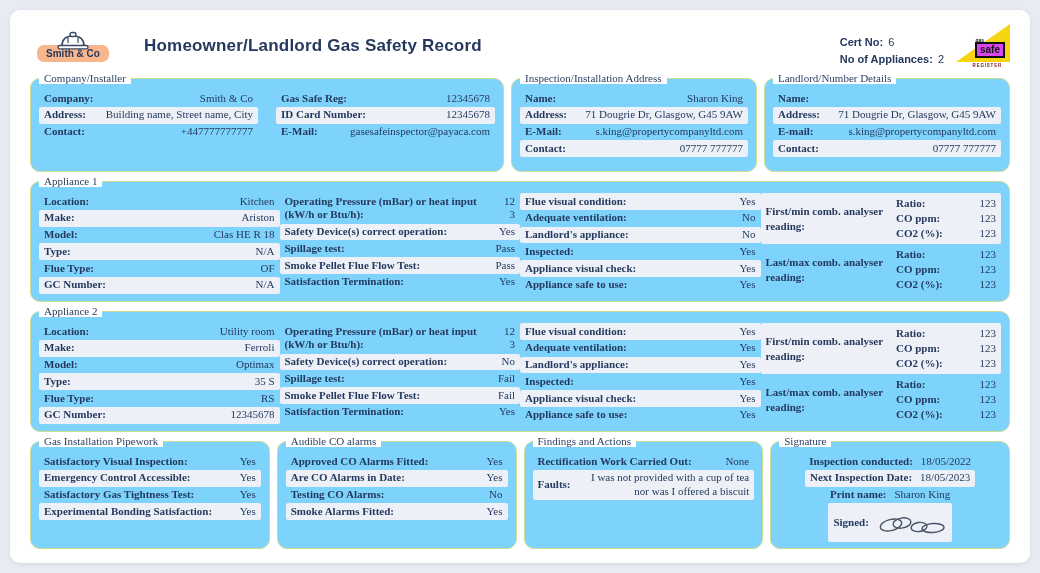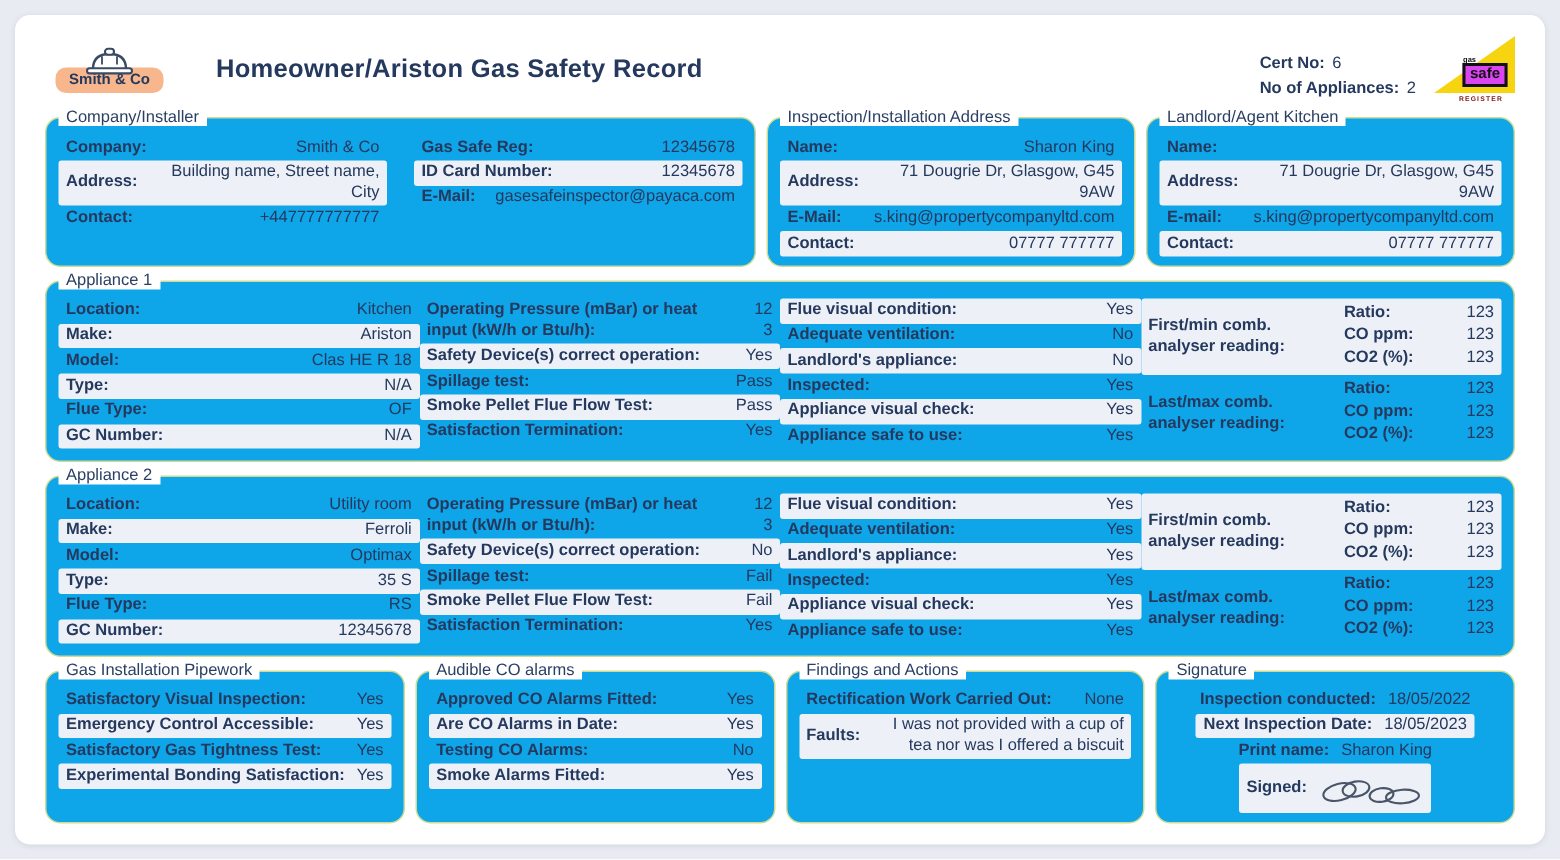--- a/index.html
+++ b/index.html
@@ -29,21 +29,21 @@
   .gs-gas { position:absolute; right:26px; top:13px; font-size:5px; font-weight:700; color:#111; }
   .gs-safe { position:absolute; right:5px; top:18px; border:2px solid #111; padding:0 3px;
     font-size:10px; font-weight:700; color:#111; line-height:1.2; background:#d946ef; }
   .gs-reg { position:absolute; right:8px; bottom:0px; font-size:4.5px; letter-spacing:.8px;
     color:#7a1512; font-weight:700; }
   
   .row { display:flex; gap:7px; }
   .row.top { margin-bottom:9px; flex:0 0 auto; }
   .row.bottom { flex:1 1 auto; }
   .box { border:1px solid #ccdc92; border-radius:10px; position:relative;
-    padding:11px 8px 6px; background:#0ea5e9; }
+    padding:11px 8px 6px; background:#7dd3fc;font-family:Liberation Serif, serif; }
   .legend { position:absolute; top:-7px; left:8px; background:#fff; padding:0 5px;
     font-size:11px; color:#2a3f63; white-space:nowrap; }
   .box.wide { flex:2 1 0; }
   .box.narrow { flex:1 1 0; }
   .appliance { margin-bottom:9px; min-height:110px; flex:0 0 auto; }
   .top .box { min-height:94px; }
   .two-col { display:flex; gap:18px; }
   .two-col .col { flex:1 1 0; }
   .four-col { display:flex; }
   .four-col .col { flex:1 1 0; }
@@ -75,21 +75,21 @@
     <div class="hdr">
       <div class="logo">
         <svg class="logo-hat" width="36" height="20" viewBox="0 0 36 20">
           <path d="M7 15 Q7 5 18 5 Q29 5 29 15" fill="#fff" stroke="#3a4a63" stroke-width="1.6"></path>
           <rect x="15" y="1.5" width="6" height="4" rx="2" fill="#fff" stroke="#3a4a63" stroke-width="1.4"></rect>
           <rect x="3" y="14.5" width="30" height="3.4" rx="1.7" fill="#fff" stroke="#3a4a63" stroke-width="1.4"></rect>
           <path d="M13 6.5 V12 M23 6.5 V12" fill="none" stroke="#3a4a63" stroke-width="1.2"></path>
         </svg>
         <div class="logo-badge">Smith &amp; Co</div>
       </div>
-      <div class="title">Homeowner/Ariston Gas Safety Record</div>
+      <div class="title">Homeowner/Landlord Gas Safety Record</div>
       <div class="hdr-right">
         <div class="cert-block">
           <div><b>Cert No:</b><span class="val">6</span></div>
           <div><b>No of Appliances:</b><span class="val">2</span></div>
         </div>
         <div class="gs-logo">
           <div class="gs-tri"></div>
           <div class="gs-gas">gas</div>
           <div class="gs-safe">safe</div>
           <div class="gs-reg">REGISTER</div>
@@ -146,21 +146,21 @@
               <span class="k">E-Mail:</span>
               <span class="v">s.king@propertycompanyltd.com</span>
             </div>
             <div class="kv">
               <span class="k">Contact:</span>
               <span class="v">07777 777777</span>
             </div>
           </div>
       </section>
       <section class="box narrow">
-        <span class="legend">Landlord/Agent Kitchen</span>
+        <span class="legend">Landlord/Number Details</span>
         <div class="col">
             <div class="kv">
               <span class="k">Name:</span>
               <span class="v"></span>
             </div>
             <div class="kv">
               <span class="k">Address:</span>
               <span class="v">71 Dougrie Dr, Glasgow, G45 9AW</span>
             </div>
             <div class="kv">

